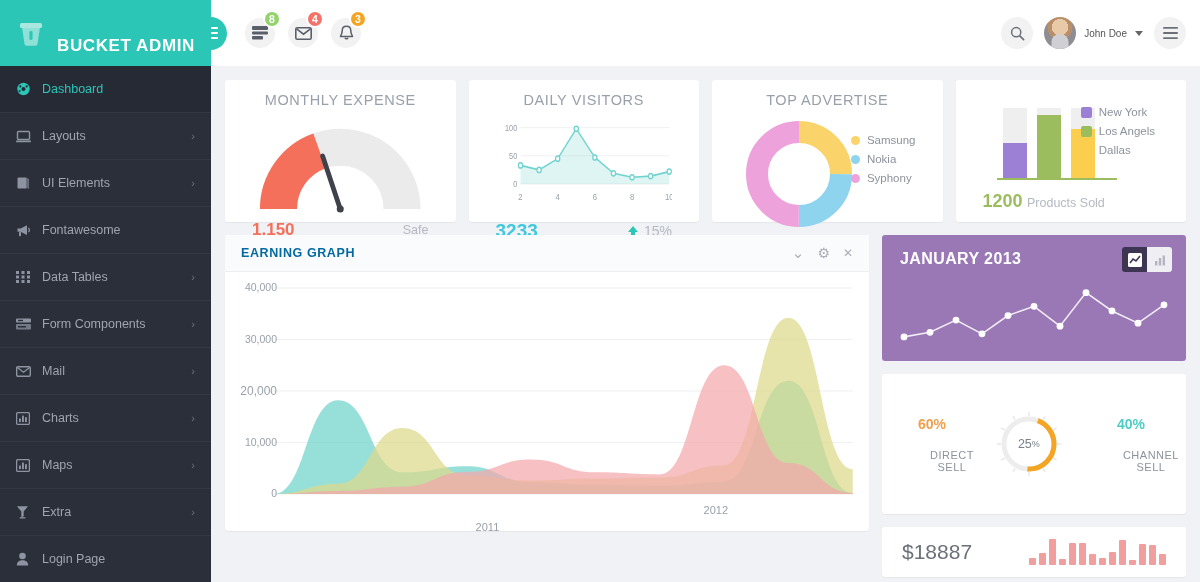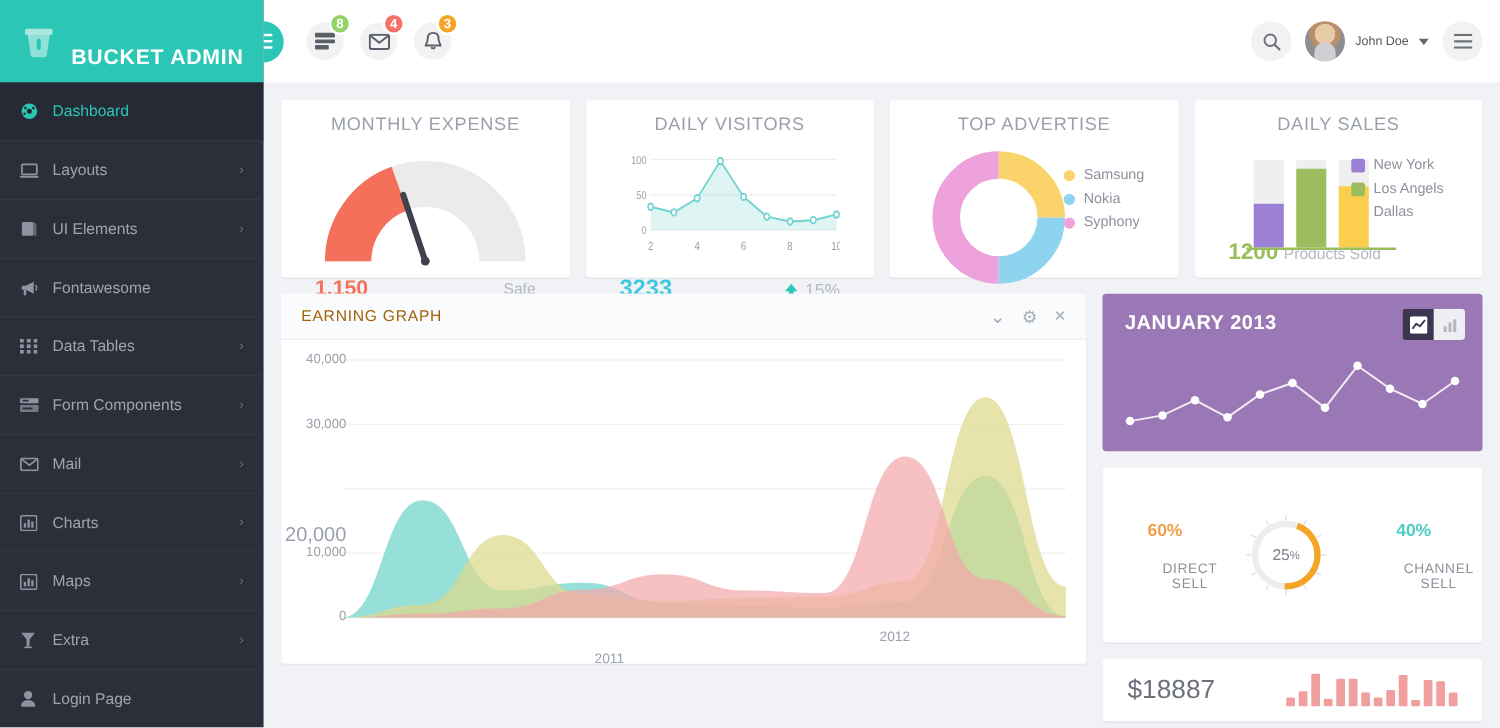--- a/index.html
+++ b/index.html
@@ -88,21 +88,21 @@
   .sq { width: 11px; height: 11px; border-radius: 2px; flex: 0 0 11px; }
 
   
   .lower { display: flex; gap: 13px; margin-top: 13px; }
   .panel { background: #fff; border-radius: 3px; box-shadow: 0 1px 1px rgba(0,0,0,.05); }
   .earning { flex: 1; }
   .panel-head {
     height: 37px; display: flex; align-items: center; padding: 0 16px;
     border-bottom: 1px solid #eceef1; background: #fafbfc;
   }
-  .panel-title { font-size: 12.5px; color: #a16207; letter-spacing: .6px; flex: 1; }
+  .panel-title { font-size: 12.5px; color: #0369a1; letter-spacing: .6px; flex: 1; font-weight: bold; }
   .panel-tools { display: flex; gap: 13px; align-items: center; color: #a8aeb6; font-size: 12px; }
   .panel-tools span { cursor: pointer; }
   .right-col { width: 304px; flex: 0 0 304px; display: flex; flex-direction: column; gap: 13px; }
   .jan-card { height: 126px; background: #9a78b6; border-radius: 3px; position: relative; overflow: hidden; }
   .jan-title { position: absolute; left: 18px; top: 15px; color: #fff; font-size: 16px; font-weight: bold; letter-spacing: .4px; }
   .jan-toggles { position: absolute; right: 14px; top: 12px; display: flex; border-radius: 3px; overflow: hidden; }
   .tg { width: 25px; height: 25px; display: flex; align-items: center; justify-content: center; cursor: pointer; }
   .tg.on { background: #3d3551; }
   .tg.off { background: #efeef2; }
   .sell-card { height: 140px; position: relative; }
@@ -398,21 +398,20 @@
                 </div>
               <div class="legend-row">
                   <span class="dot" style="background:#eda2dc"></span>
                   <span>Syphony</span>
                 </div>
             </div>
           </div>
         </div>
 
         <div class="card kpi">
-          <div class="kpi-title">DAILY SALES</div>
           <div class="kpi-body">
             <svg id="ds-svg" width="120" height="88" viewBox="0 0 120 88" style="position:absolute;left:14px;top:8px">
                 <rect x="6" y="8" width="24" height="70" fill="#efefef"></rect>
                 <rect x="6" y="43" width="24" height="35" fill="#9b80d6"></rect>
                 <rect x="40" y="8" width="24" height="70" fill="#efefef"></rect>
                 <rect x="40" y="15" width="24" height="63" fill="#9bbd5e"></rect>
                 <rect x="74" y="8" width="24" height="70" fill="#efefef"></rect>
                 <rect x="74" y="29" width="24" height="49" fill="#fbcf4d"></rect>
                 <line x1="0" y1="79" x2="120" y2="79" stroke="#9bbd5e" stroke-width="2"></line>
               </svg>
@@ -458,21 +457,21 @@
                 <line x1="48" y1="119" x2="618" y2="119" stroke="#f0f0f0" stroke-width="1"></line>
                 <line x1="48" y1="67.5" x2="618" y2="67.5" stroke="#f0f0f0" stroke-width="1"></line>
                 <line x1="48" y1="16" x2="618" y2="16" stroke="#f0f0f0" stroke-width="1"></line>
                 <path d="M48 222 C79.66666666666666 222,79.66666666666666 128.26999999999998,111.33333333333333 128.26999999999998 C143 128.26999999999998,143 200.37,174.66666666666666 200.37 C206.33333333333331 200.37,206.33333333333331 194.19,238 194.19 C269.66666666666663 194.19,269.66666666666663 210.155,301.3333333333333 210.155 C333 210.155,333 212.73,364.6666666666667 212.73 C396.33333333333337 212.73,396.33333333333337 213.76,428 213.76 C459.66666666666663 213.76,459.66666666666663 209.64,491.3333333333333 209.64 C523 209.64,523 108.69999999999999,554.6666666666666 108.69999999999999 C586.3333333333333 108.69999999999999,586.3333333333333 220.97,618 220.97 L618 222 L48 222 Z" fill="#6fd3cb" fill-opacity="0.72"></path>
                 <path d="M48 222 C79.66666666666666 222,79.66666666666666 211.7,111.33333333333333 211.7 C143 211.7,143 156.07999999999998,174.66666666666666 156.07999999999998 C206.33333333333331 156.07999999999998,206.33333333333331 203.46,238 203.46 C269.66666666666663 203.46,269.66666666666663 208.61,301.3333333333333 208.61 C333 208.61,333 206.55,364.6666666666667 206.55 C396.33333333333337 206.55,396.33333333333337 205.52,428 205.52 C459.66666666666663 205.52,459.66666666666663 193.16,491.3333333333333 193.16 C523 193.16,523 45.870000000000005,554.6666666666666 45.870000000000005 C586.3333333333333 45.870000000000005,586.3333333333333 197.28,618 197.28 L618 222 L48 222 Z" fill="#ddd98a" fill-opacity="0.72"></path>
                 <path d="M48 222 C79.66666666666666 222,79.66666666666666 218.91,111.33333333333333 218.91 C143 218.91,143 214.79,174.66666666666666 214.79 C206.33333333333331 214.79,206.33333333333331 199.855,238 199.855 C269.66666666666663 199.855,269.66666666666663 187.495,301.3333333333333 187.495 C333 187.495,333 200.37,364.6666666666667 200.37 C396.33333333333337 200.37,396.33333333333337 202.43,428 202.43 C459.66666666666663 202.43,459.66666666666663 93.25,491.3333333333333 93.25 C523 93.25,523 191.1,554.6666666666666 191.1 C586.3333333333333 191.1,586.3333333333333 220.97,618 220.97 L618 222 L48 222 Z" fill="#f4a7ab" fill-opacity="0.72"></path>
               </svg>
             <div id="eg-labels" style="position:absolute;inset:0;pointer-events:none">
                 <div style="position: absolute; right: 592px; top: 215px; font-size: 10.5px; color: rgb(154, 160, 171); white-space: nowrap;">0</div>
                 <div style="position: absolute; right: 592px; top: 163.5px; font-size: 10.5px; color: rgb(154, 160, 171); white-space: nowrap;">10,000</div>
-                <div style="position: absolute; right: 592px; top: 112px; font-size: 16px; color: rgb(154, 160, 171); white-space: nowrap; margin-top: 36px;">20,000</div>
+                <div style="position: absolute; right: 592px; top: 112px; font-size: 12px; color: rgb(154, 160, 171); white-space: nowrap;">20,000</div>
                 <div style="position: absolute; right: 592px; top: 60.5px; font-size: 10.5px; color: rgb(154, 160, 171); white-space: nowrap;">30,000</div>
                 <div style="position: absolute; right: 592px; top: 9px; font-size: 10.5px; color: rgb(154, 160, 171); white-space: nowrap;">40,000</div>
                 <div style="position: absolute; left: 250.6px; top: 249px; font-size: 11px; color: rgb(154, 160, 171);">2011</div>
                 <div style="position: absolute; left: 478.6px; top: 232px; font-size: 11px; color: rgb(154, 160, 171);">2012</div>
               </div>
           </div>
         </div>
 
         <div class="right-col">
           <div class="jan-card">

